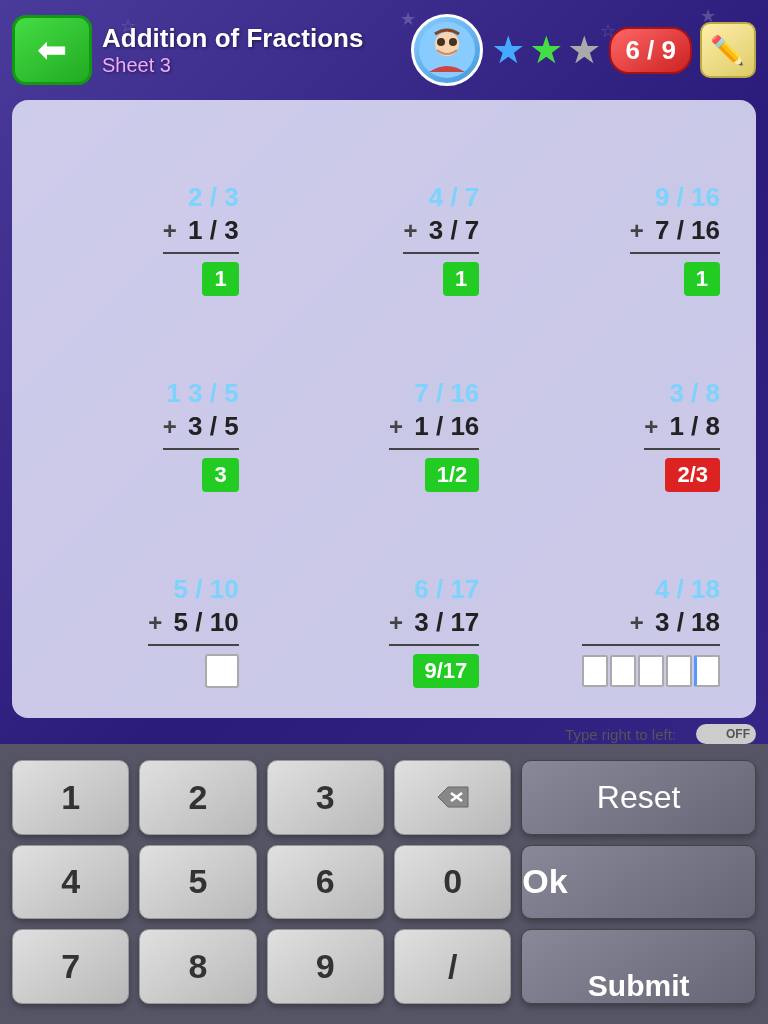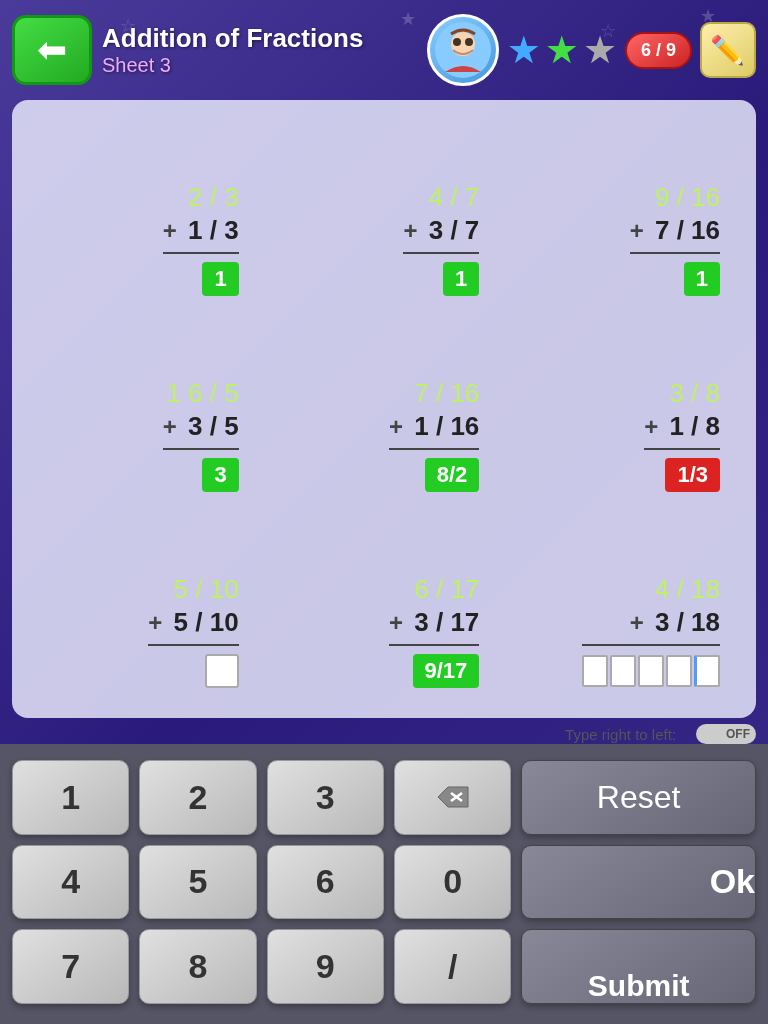--- a/index.html
+++ b/index.html
@@ -98,21 +98,21 @@
 
     .star-blue { color: #44aaff; }
     .star-green { color: #44dd44; }
     .star-gray { color: #aaaaaa; }
 
     .score-badge {
       background: linear-gradient(145deg, #ff6666, #cc2222);
       border-radius: 20px;
       padding: 6px 14px;
       color: white;
-      font-size: 18px;
+      font-size: 26px;
       font-weight: bold;
       border: 2px solid #aa1111;
       text-align: right;
     }
 
     .pencil-btn {
       width: 56px;
       height: 56px;
       background: linear-gradient(145deg, #ffeeaa, #ddcc66);
       border-radius: 10px;
@@ -292,21 +292,21 @@
     }
 
     .key-ok {
       background: linear-gradient(145deg, #888899, #666677);
       color: white;
       font-size: 34px;
       font-weight: bold;
       border-radius: 10px;
       display: flex;
       align-items: center;
-      justify-content: flex-end;
+      justify-content: flex-start;
       cursor: pointer;
       border: 1px solid #444;
       box-shadow: 0 3px 6px rgba(0,0,0,0.3);
       grid-row: 2;
       grid-column: 5;
     }
 
     .key-submit {
       background: linear-gradient(145deg, #888899, #666677);
       color: white;
@@ -345,22 +345,22 @@
     }
 
     .problem-area {
       display: flex;
       flex-direction: column;
       align-items: flex-end;
     }
 
     .row1 {
       font-size: 26px;
-      font-weight: normal;
-      color: #bef264;
+      font-weight: bold;
+      color: #7dd3fc;
       margin-bottom: 2px;
     }
 
     .row2 {
       display: flex;
       align-items: center;
       font-size: 26px;
       font-weight: bold;
       color: #222;
       margin-bottom: 2px;
@@ -445,53 +445,53 @@
         </div>
         <div class="divider-line"></div>
         <div class="answer-box">
           <span class="answer-correct">1</span>
         </div>
       </div>
     </div>
 
     <div class="problem">
       <div class="problem-area">
-        <div class="row1">1 6 / 5</div>
+        <div class="row1">1 3 / 5</div>
         <div class="row2">
           <span class="plus-sign">+</span>&nbsp;3 / 5
         </div>
         <div class="divider-line"></div>
         <div class="answer-box">
           <span class="answer-correct">3</span>
         </div>
       </div>
     </div>
 
     <div class="problem">
       <div class="problem-area">
         <div class="row1">7 / 16</div>
         <div class="row2">
           <span class="plus-sign">+</span>&nbsp;1 / 16
         </div>
         <div class="divider-line"></div>
         <div class="answer-box">
-          <span class="answer-correct">8/2</span>
+          <span class="answer-correct">1/2</span>
         </div>
       </div>
     </div>
 
     <div class="problem">
       <div class="problem-area">
         <div class="row1">3 / 8</div>
         <div class="row2">
           <span class="plus-sign">+</span>&nbsp;1 / 8
         </div>
         <div class="divider-line"></div>
         <div class="answer-box">
-          <span class="answer-wrong">1/3</span>
+          <span class="answer-wrong">2/3</span>
         </div>
       </div>
     </div>
 
     <div class="problem">
       <div class="problem-area">
         <div class="row1">5 / 10</div>
         <div class="row2">
           <span class="plus-sign">+</span>&nbsp;5 / 10
         </div>

